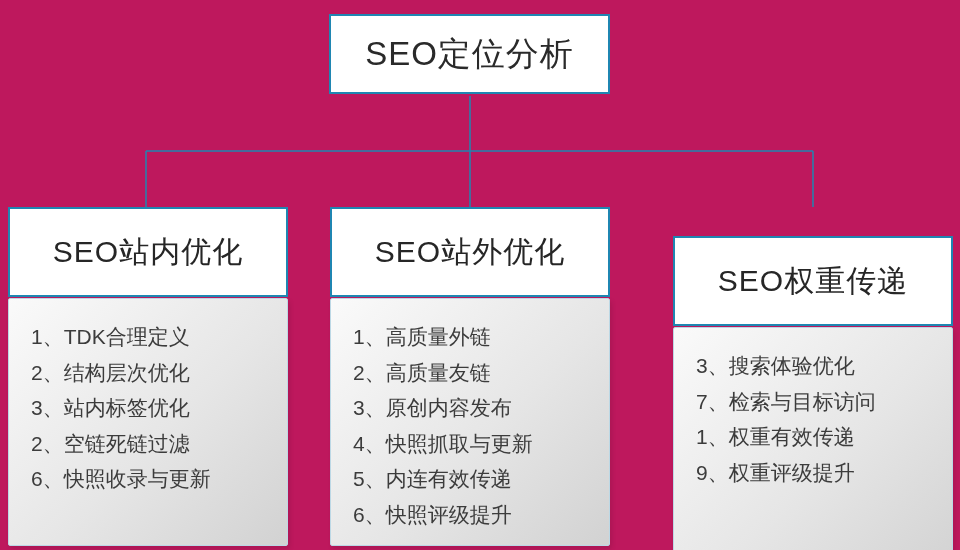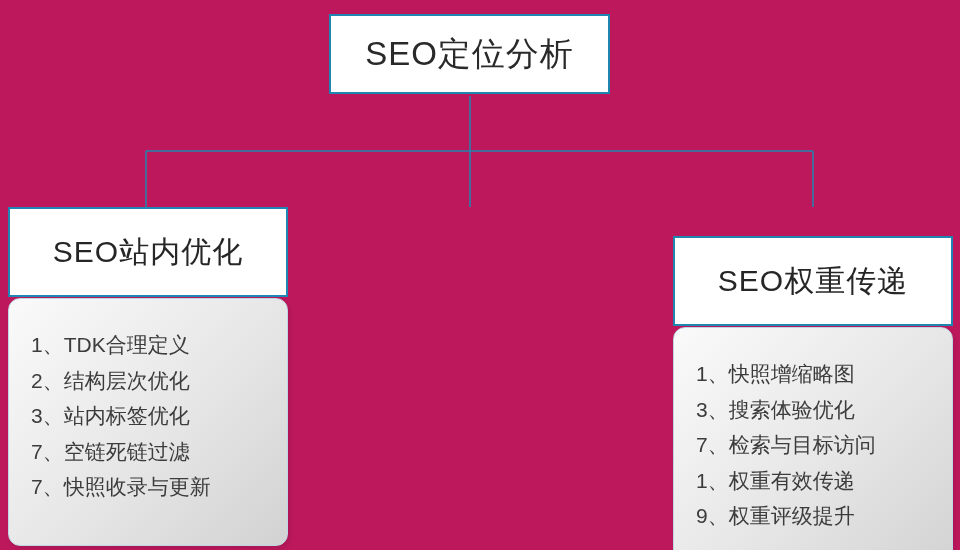--- a/index.html
+++ b/index.html
@@ -56,25 +56,25 @@
     color: #262626;
     letter-spacing: 1px;
     box-sizing: border-box;
     position: relative;
     z-index: 2;
   }
   .list-panel {
     height: 248px;
     margin-top: 1px;
     border: 1px solid #bcd8e5;
-    border-radius: 12px;
+    border-radius: 2px;
     background: linear-gradient(135deg, #fafafa 0%, #e6e6e6 55%, #d2d2d2 100%);
     box-shadow: 2px 3px 5px rgba(0,0,0,0.10);
     box-sizing: border-box;
-    padding: 28px 10px 12px 22px;
+    padding: 20px 10px 12px 22px;
   }
   .list-item {
     font-size: 21px;
     line-height: 35.5px;
     color: #3c3c3c;
     white-space: nowrap;
   }
 </style>
 </head>
 <body>
@@ -93,32 +93,44 @@
   </div>
 
   <div class="column col-1">
     <div class="header-box">
       <span>SEO站内优化</span>
     </div>
     <div class="list-panel">
       <div class="list-item">1、TDK合理定义</div>
       <div class="list-item">2、结构层次优化</div>
       <div class="list-item">3、站内标签优化</div>
-      <div class="list-item">7、空链死链过滤</div>
-      <div class="list-item">7、快照收录与更新</div>
+      <div class="list-item">2、空链死链过滤</div>
+      <div class="list-item">6、快照收录与更新</div>
     </div>
   </div>
 
+  <div class="column col-2">
+    <div class="header-box">
+      <span>SEO站外优化</span>
+    </div>
+    <div class="list-panel">
+      <div class="list-item">1、高质量外链</div>
+      <div class="list-item">2、高质量友链</div>
+      <div class="list-item">3、原创内容发布</div>
+      <div class="list-item">4、快照抓取与更新</div>
+      <div class="list-item">5、内连有效传递</div>
+      <div class="list-item">6、快照评级提升</div>
+    </div>
+  </div>
 
   <div class="column col-3">
     <div class="header-box">
       <span>SEO权重传递</span>
     </div>
     <div class="list-panel">
-      <div class="list-item">1、快照增缩略图</div>
       <div class="list-item">3、搜索体验优化</div>
       <div class="list-item">7、检索与目标访问</div>
       <div class="list-item">1、权重有效传递</div>
       <div class="list-item">9、权重评级提升</div>
     </div>
   </div>
 
 </div>
 
 </body></html>

